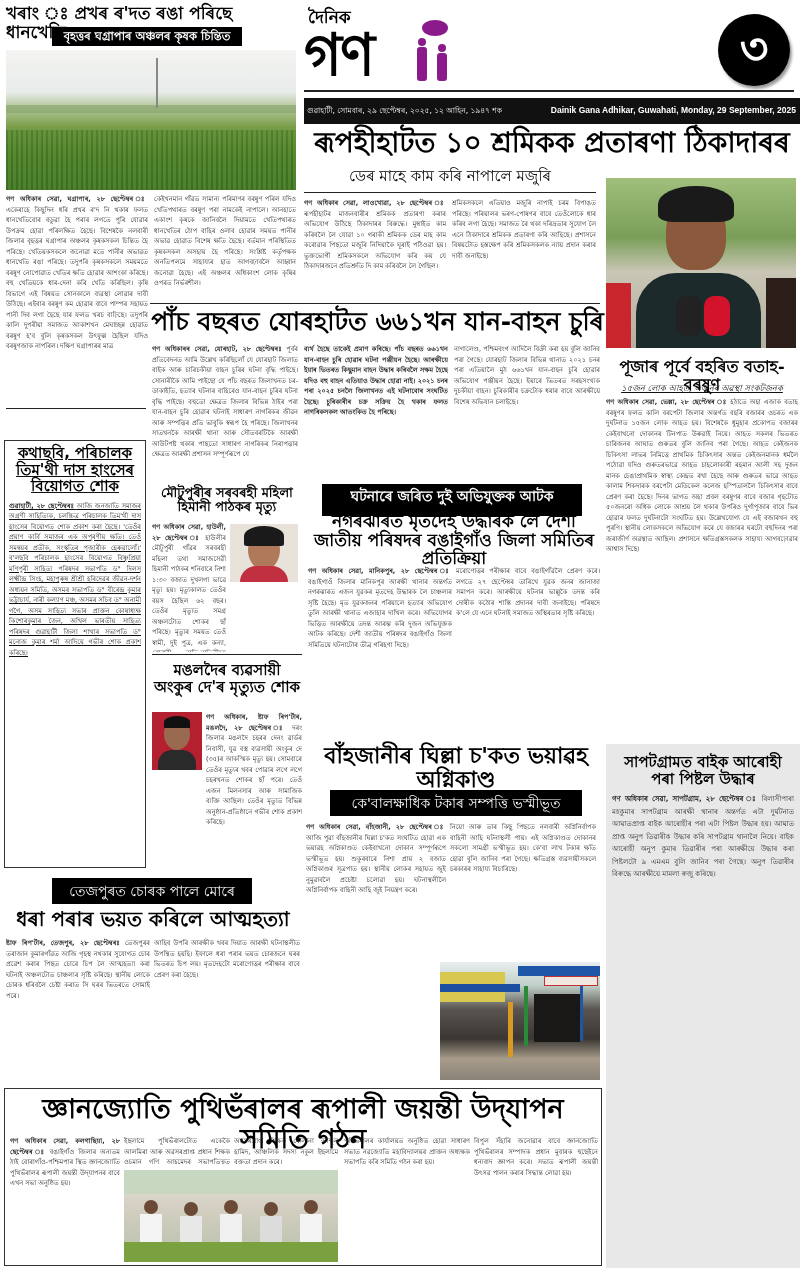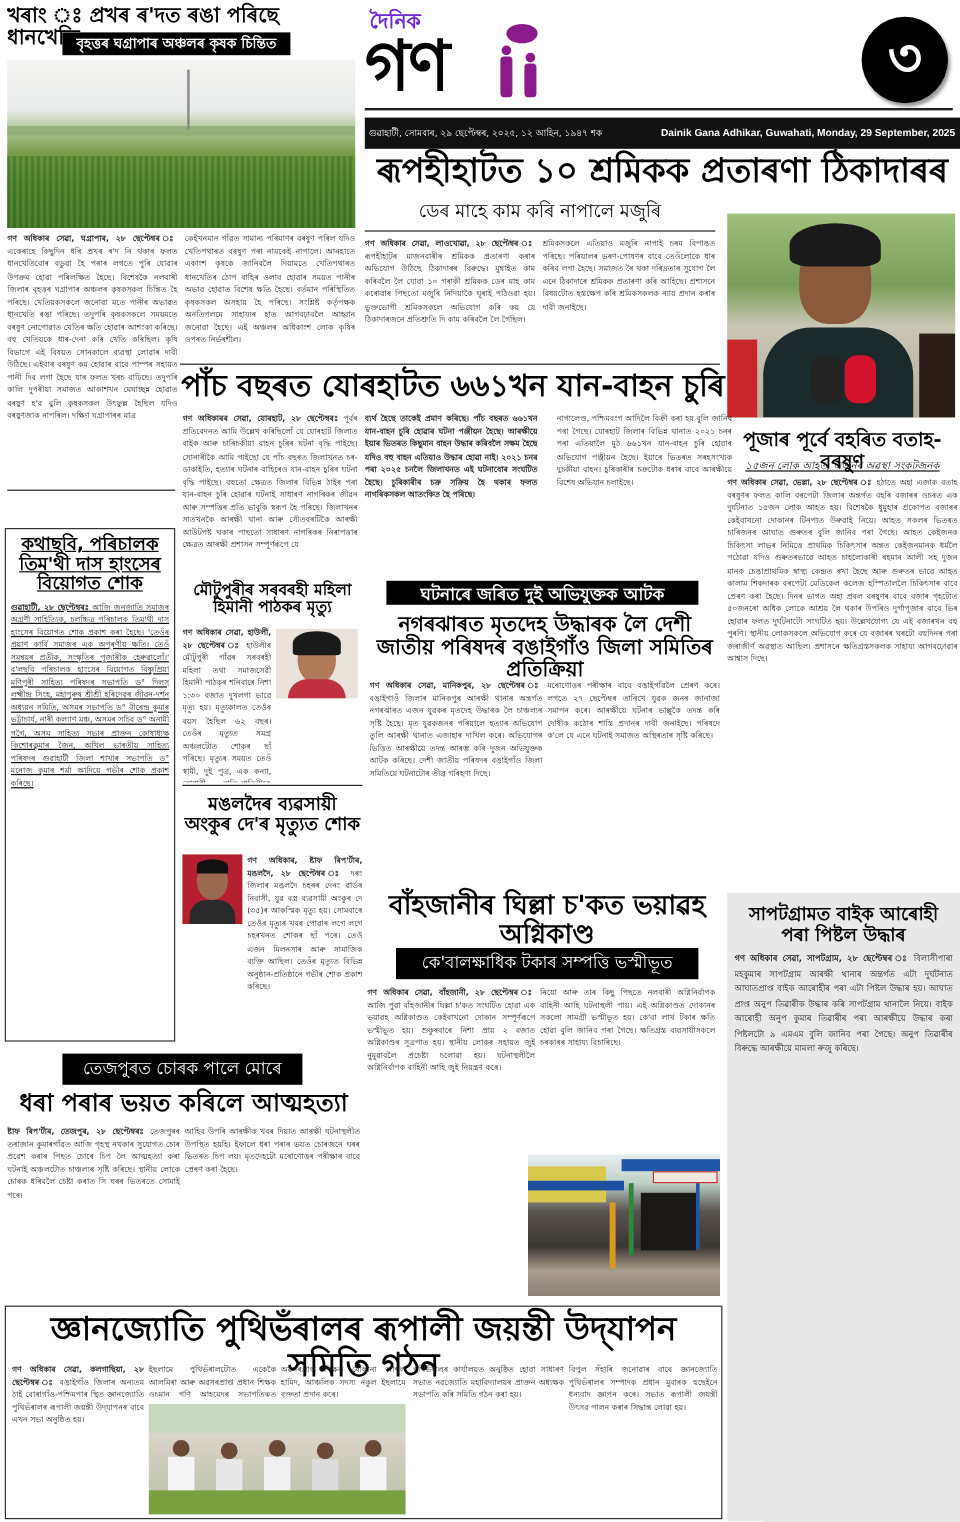--- a/index.html
+++ b/index.html
@@ -29,21 +29,21 @@
 
 <div class="col body-text" style="left:6px;top:194px;width:142px;height:210px;">
   <span class="dateline">গণ অধিকাৰ সেৱা, ঘগ্ৰাপাৰ, ২৮ ছেপ্টেম্বৰ ঃ</span>
   <span>একেৰাহে কিছুদিন ধৰি প্ৰখৰ ৰ'দ নি থকাৰ ফলত ধানখেতিবোৰ বডুৱা হৈ পৰাৰ লগতে পুৰি যোৱাৰ উপক্ৰম হোৱা পৰিলক্ষিত হৈছে। বিশেষকৈ নলবাৰী জিলাৰ বৃহত্তৰ ঘগ্ৰাপাৰ অঞ্চলৰ কৃষকসকল চিন্তিত হৈ পৰিছে। খেতিয়কসকলে জনোৱা মতে পানীৰ অভাৱত ধানখেতি ৰঙা পৰিছে। তদুপৰি কৃষকসকলে সময়মতে বৰষুণ নোপোৱাত খেতিৰ ক্ষতি হোৱাৰ আশংকা কৰিছে। বহু খেতিয়কে ধাৰ-দেনা কৰি খেতি কৰিছিল। কৃষি বিভাগে এই বিষয়ত সোনকালে ব্যৱস্থা লোৱাৰ দাবী উঠিছে। এইবাৰ বৰষুণ কম হোৱাৰ বাবে পাম্পৰ সহায়ত পানী দিব লগা হৈছে যাৰ ফলত খৰচ বাঢ়িছে। তদুপৰি কালি দুপৰীয়া সমাজত আকাশখন মেঘাচ্ছন্ন হোৱাত বৰষুণ হ'ব বুলি কৃষকসকল উৎফুল্ল হৈছিল যদিও বৰষুণজাক নাপৰিল। দক্ষিণ ঘগ্ৰাপাৰৰ মাত্ৰ</span>
 </div>
 <div class="col body-text" style="left:154px;top:194px;width:142px;height:210px;">
   <span>কেইখনমান গাঁৱত সামান্য পৰিমাণৰ বৰষুণ পৰিল যদিও খেতিপথাৰত বৰষুণ পৰা নামকেই নাপালে। আনহাতে একাংশ কৃষকে জানিবলৈ দিয়ামতে খেতিপথাৰত ধানখেতিৰ ঠোপ বাহিৰ ওলাব হোৱাৰ সময়ত পানীৰ অভাৱ হোৱাত বিশেষ ক্ষতি হৈছে। বৰ্তমান পৰিস্থিতিত কৃষকসকল অসহায় হৈ পৰিছে। সংশ্লিষ্ট কৰ্তৃপক্ষক অনতিপলমে সাহায্যৰ হাত আগবঢ়াবলৈ আহ্বান জনোৱা হৈছে। এই অঞ্চলৰ অধিকাংশ লোক কৃষিৰ ওপৰত নিৰ্ভৰশীল।</span>
 </div>
 
 <div class="abs" style="left:304px;top:0;width:496px;height:96px;">
-  <div class="abs" style="left:4px;top:4px;font-size:17px;font-weight:bold;color:#6d28d9;">দৈনিক</div>
+  <div class="abs" style="left:4px;top:4px;font-size:17px;font-weight:bold;color:#000000;">দৈনিক</div>
   <div class="abs" style="left:0;top:22px;font-size:58px;font-weight:900;color:#000;letter-spacing:-2px;line-height:66px;">গণ</div>
   <div class="abs" style="left:108px;top:20px;width:46px;height:64px;">
     <div style="position:absolute;left:10px;top:0;width:26px;height:16px;border-radius:50%;background:#8b1a8b;"></div>
     <div style="position:absolute;left:6px;top:18px;width:8px;height:8px;border-radius:50%;background:#8b1a8b;"></div>
     <div style="position:absolute;left:5px;top:27px;width:10px;height:34px;background:#8b1a8b;border-radius:3px;"></div>
     <div style="position:absolute;left:26px;top:24px;width:8px;height:8px;border-radius:50%;background:#8b1a8b;"></div>
     <div style="position:absolute;left:25px;top:33px;width:10px;height:28px;background:#8b1a8b;border-radius:3px;"></div>
   </div>
   <div class="abs" style="left:414px;top:14px;width:72px;height:72px;border-radius:50%;background:#000;color:#fff;text-align:center;line-height:70px;font-size:44px;font-weight:bold;box-shadow:2px 3px 3px #999;">
     <span>৩</span>
@@ -81,21 +81,21 @@
 <div class="rule" style="left:150px;top:303px;width:450px;height:1px;"></div>
 <div class="abs hl" style="left:150px;top:308px;width:455px;font-size:25px;">পাঁচ বছৰত যোৰহাটত ৬৬১খন যান-বাহন চুৰি</div>
 
 <div class="col body-text" style="left:152px;top:344px;width:146px;height:136px;">
   <span class="dateline">গণ অধিকাৰৰ সেৱা, যোৰহাট, ২৮ ছেপ্টেম্বৰঃ</span>
   <span>পূৰ্বৰ প্ৰতিবেদনত আমি উল্লেখ কৰিছিলোঁ যে যোৰহাট জিলাত বাইক আৰু চাৰিচকীয়া বাহন চুৰিৰ ঘটনা বৃদ্ধি পাইছে। সোনাৰীকৈ আমি পাইছো যে পাঁচ বছৰত জিলাখনত চৰ-ডাকাইতি, হত্যাৰ ঘটনাৰ বাহিৰেও যান-বাহন চুৰিৰ ঘটনা বৃদ্ধি পাইছে। বহুতো ক্ষেত্ৰত জিলাৰ বিভিন্ন ঠাইৰ পৰা যান-বাহন চুৰি হোৱাৰ ঘটনাই সাধাৰণ নাগৰিকৰ জীৱন আৰু সম্পত্তিৰ প্ৰতি ভাবুকি স্বৰূপ হৈ পৰিছে। জিলাখনৰ সাতখনকৈ আৰক্ষী থানা আৰু সৌতবৰটিকৈ আৰক্ষী আউটপষ্ট থকাৰ পাছতো সাধাৰণ নাগৰিকৰ নিৰাপত্তাৰ ক্ষেত্ৰত আৰক্ষী প্ৰশাসন সম্পূৰ্ণৰূপে যে</span>
 </div>
 <div class="col body-text" style="left:304px;top:344px;width:144px;height:136px;font-weight:bold;">
   <span>ব্যৰ্থ হৈছে তাকেই প্ৰমাণ কৰিছে। পাঁচ বছৰত ৬৬১খন যান-বাহন চুৰি হোৱাৰ ঘটনা পঞ্জীয়ন হৈছে। আৰক্ষীয়ে ইয়াৰ ভিতৰত কিছুমান বাহন উদ্ধাৰ কৰিবলৈ সক্ষম হৈছে যদিও বহু বাহন এতিয়াও উদ্ধাৰ হোৱা নাই। ২০২১ চনৰ পৰা ২০২৫ চনলৈ জিলাখনত এই ঘটনাবোৰ সংঘটিত হৈছে। চুৰিকাৰীৰ চক্ৰ সক্ৰিয় হৈ থকাৰ ফলত নাগৰিকসকল আতংকিত হৈ পৰিছে।</span>
 </div>
-<div class="col body-text" style="left:464px;top:344px;width:146px;height:136px;">
+<div class="col body-text" style="left:454px;top:344px;width:146px;height:136px;">
   <span>নাগালেণ্ড, পশ্চিমবংগ আদিলৈ বিক্ৰী কৰা হয় বুলি জানিব পৰা গৈছে। যোৰহাট জিলাৰ বিভিন্ন থানাত ২০২১ চনৰ পৰা এতিয়ালৈ মুঠ ৬৬১খন যান-বাহন চুৰি হোৱাৰ অভিযোগ পঞ্জীয়ন হৈছে। ইয়াৰে ভিতৰত সৰহসংখ্যক দুচকীয়া বাহন। চুৰিকাৰীৰ চক্ৰটোক ধৰাৰ বাবে আৰক্ষীয়ে বিশেষ অভিযান চলাইছে।</span>
 </div>
 
 <div class="abs hl" style="left:604px;top:358px;width:196px;font-size:16px;">পূজাৰ পূৰ্বে বহৰিত বতাহ-বৰষুণ</div>
 <div class="abs" style="left:606px;top:382px;width:192px;font-size:8.5px;font-style:italic;text-align:center;text-decoration:underline;">১৫জন লোক আহত, এজনৰ অৱস্থা সংকটজনক</div>
 <div class="col body-text" style="left:606px;top:397px;width:192px;height:338px;">
   <span class="dateline">গণ অধিকাৰ সেৱা, ভেল্লা, ২৮ ছেপ্টেম্বৰ ঃ</span>
   <span>হঠাতে অহা এজাক বতাহ বৰষুণৰ ফলত কালি বৰপেটা জিলাৰ অন্তৰ্গত বহৰি বজাৰৰ ওচৰত এক দুৰ্ঘটনাত ১৫জন লোক আহত হয়। বিশেষকৈ ধুমুহাৰ প্ৰকোপত বজাৰৰ কেইবাখনো দোকানৰ টিনপাত উৰুৱাই নিয়ে। আহত সকলৰ ভিতৰত চাৰিজনৰ আঘাত গুৰুতৰ বুলি জানিব পৰা গৈছে। আহত কেইজনক চিকিৎসা লাভৰ নিমিত্তে প্ৰাথমিক চিকিৎসাৰ অন্তত কেইজনমানক ধৰ্মলৈ পঠোৱা যদিও গুৰুতৰভাৱে আহত চাহলোকাৰী ৰহমান আলী সহ দুজন মানক চেঙাপ্ৰাথমিক স্বাস্থ্য কেন্দ্ৰত ৰখা হৈছে আৰু গুৰুতৰ ভাৱে আহত কালাম শিকদাৰক বৰপেটা মেডিকেল কলেজ হস্পিতাললৈ চিকিৎসাৰ বাবে প্ৰেৰণ কৰা হৈছে। দিনৰ ভাগত অহা প্ৰবল বৰষুণৰ বাবে বজাৰ গৃহটোত ৫০জনৰো অধিক লোকে আশ্ৰয় লৈ থকাৰ উপৰিও দুৰ্গাপূজাৰ বাবে ভিৰ হোৱাৰ ফলত দুৰ্ঘটনাটো সংঘটিত হয়। উল্লেখযোগ্য যে এই বজাৰখন বহু পুৰণি। স্থানীয় লোকসকলে অভিযোগ কৰে যে বজাৰৰ ঘৰটো বহুদিনৰ পৰা জৰাজীৰ্ণ অৱস্থাত আছিল। প্ৰশাসনে ক্ষতিগ্ৰস্তসকলক সাহায্য আগবঢ়োৱাৰ আশ্বাস দিছে।</span>
 </div>
 
@@ -114,21 +114,21 @@
   <span>হাউলীৰ মৌটুপুৰী গাঁৱৰ সৰবৰহী মহিলা তথা সমাজসেৱী হিমানী পাঠকৰ শনিবাৰে নিশা ১:৩০ বজাত দুখলগা ভাৱে মৃত্যু হয়। মৃত্যুকালত তেওঁৰ বয়স হৈছিল ৬২ বছৰ। তেওঁৰ মৃত্যুত সমগ্ৰ অঞ্চলটোত শোকৰ ছাঁ পৰিছে। মৃত্যুৰ সময়ত তেওঁ স্বামী, দুই পুত্ৰ, এক কন্যা, বোৱাৰী, নাতি-নাতিনীকে ধৰি অলেখ গুণমুগ্ধক এৰি থৈ গৈছে।</span>
 </div>
 <div class="photo" style="left:230px;top:524px;width:68px;height:58px;background:#e8e2da;">
   <div style="position:absolute;left:18px;top:6px;width:32px;height:40px;border-radius:50%;background:#b07a5a;"></div>
   <div style="position:absolute;left:14px;top:2px;width:40px;height:20px;border-radius:50% 50% 10% 10%;background:#1a1a1a;"></div>
   <div style="position:absolute;left:10px;top:42px;width:48px;height:16px;background:#c03040;border-radius:20px 20px 0 0;"></div>
 </div>
 <div class="col body-text" style="left:152px;top:584px;width:150px;height:68px;">
 </div>
 
-<div class="abs black-bar" style="left:322px;top:484px;width:260px;height:20px;font-size:14px;line-height:24px;">ঘটনাৰে জৰিত দুই অভিযুক্তক আটক</div>
+<div class="abs black-bar" style="left:322px;top:484px;width:260px;height:32px;font-size:14px;line-height:24px;">ঘটনাৰে জৰিত দুই অভিযুক্তক আটক</div>
 <div class="abs hl" style="left:308px;top:512px;width:292px;font-size:17px;">নগৰঝাৰত মৃতদেহ উদ্ধাৰক লৈ দেশী জাতীয় পৰিষদৰ বঙাইগাঁও জিলা সমিতিৰ প্ৰতিক্ৰিয়া</div>
 <div class="col body-text" style="left:308px;top:566px;width:144px;height:170px;">
   <span class="dateline">গণ অধিকাৰ সেৱা, মানিকপুৰ, ২৮ ছেপ্টেম্বৰ ঃ</span>
   <span>বঙাইগাওঁ জিলাৰ মানিকপুৰ আৰক্ষী থানাৰ অন্তৰ্গত নগৰঝাৰত এজন যুৱকৰ মৃতদেহ উদ্ধাৰক লৈ চাঞ্চল্যৰ সৃষ্টি হৈছে। মৃত যুৱকজনৰ পৰিয়ালে হত্যাৰ অভিযোগ তুলি আৰক্ষী থানাত এজাহাৰ দাখিল কৰে। অভিযোগৰ ভিত্তিত আৰক্ষীয়ে তদন্ত আৰম্ভ কৰি দুজন অভিযুক্তক আটক কৰিছে। দেশী জাতীয় পৰিষদৰ বঙাইগাঁও জিলা সমিতিয়ে ঘটনাটোৰ তীব্ৰ গৰিহণা দিছে।</span>
 </div>
 <div class="col body-text" style="left:456px;top:566px;width:144px;height:170px;">
   <span>মৰোণোত্তৰ পৰীক্ষাৰ বাবে বঙাইগাঁৱলৈ প্ৰেৰণ কৰে। লগতে ২৭ ছেপ্টেম্বৰ তাৰিখে যুৱক জনৰ জানাজা সমাপন কৰে। আৰক্ষীয়ে ঘটনাৰ ভাল্লুকৈ তদন্ত কৰি দোষীক কঠোৰ শাস্তি প্ৰদানৰ দাবী জনাইছে। পৰিষদে ক'লে যে এনে ঘটনাই সমাজত অস্থিৰতাৰ সৃষ্টি কৰিছে।</span>
 </div>
 
 <div class="rule" style="left:152px;top:654px;width:150px;height:1px;"></div>

